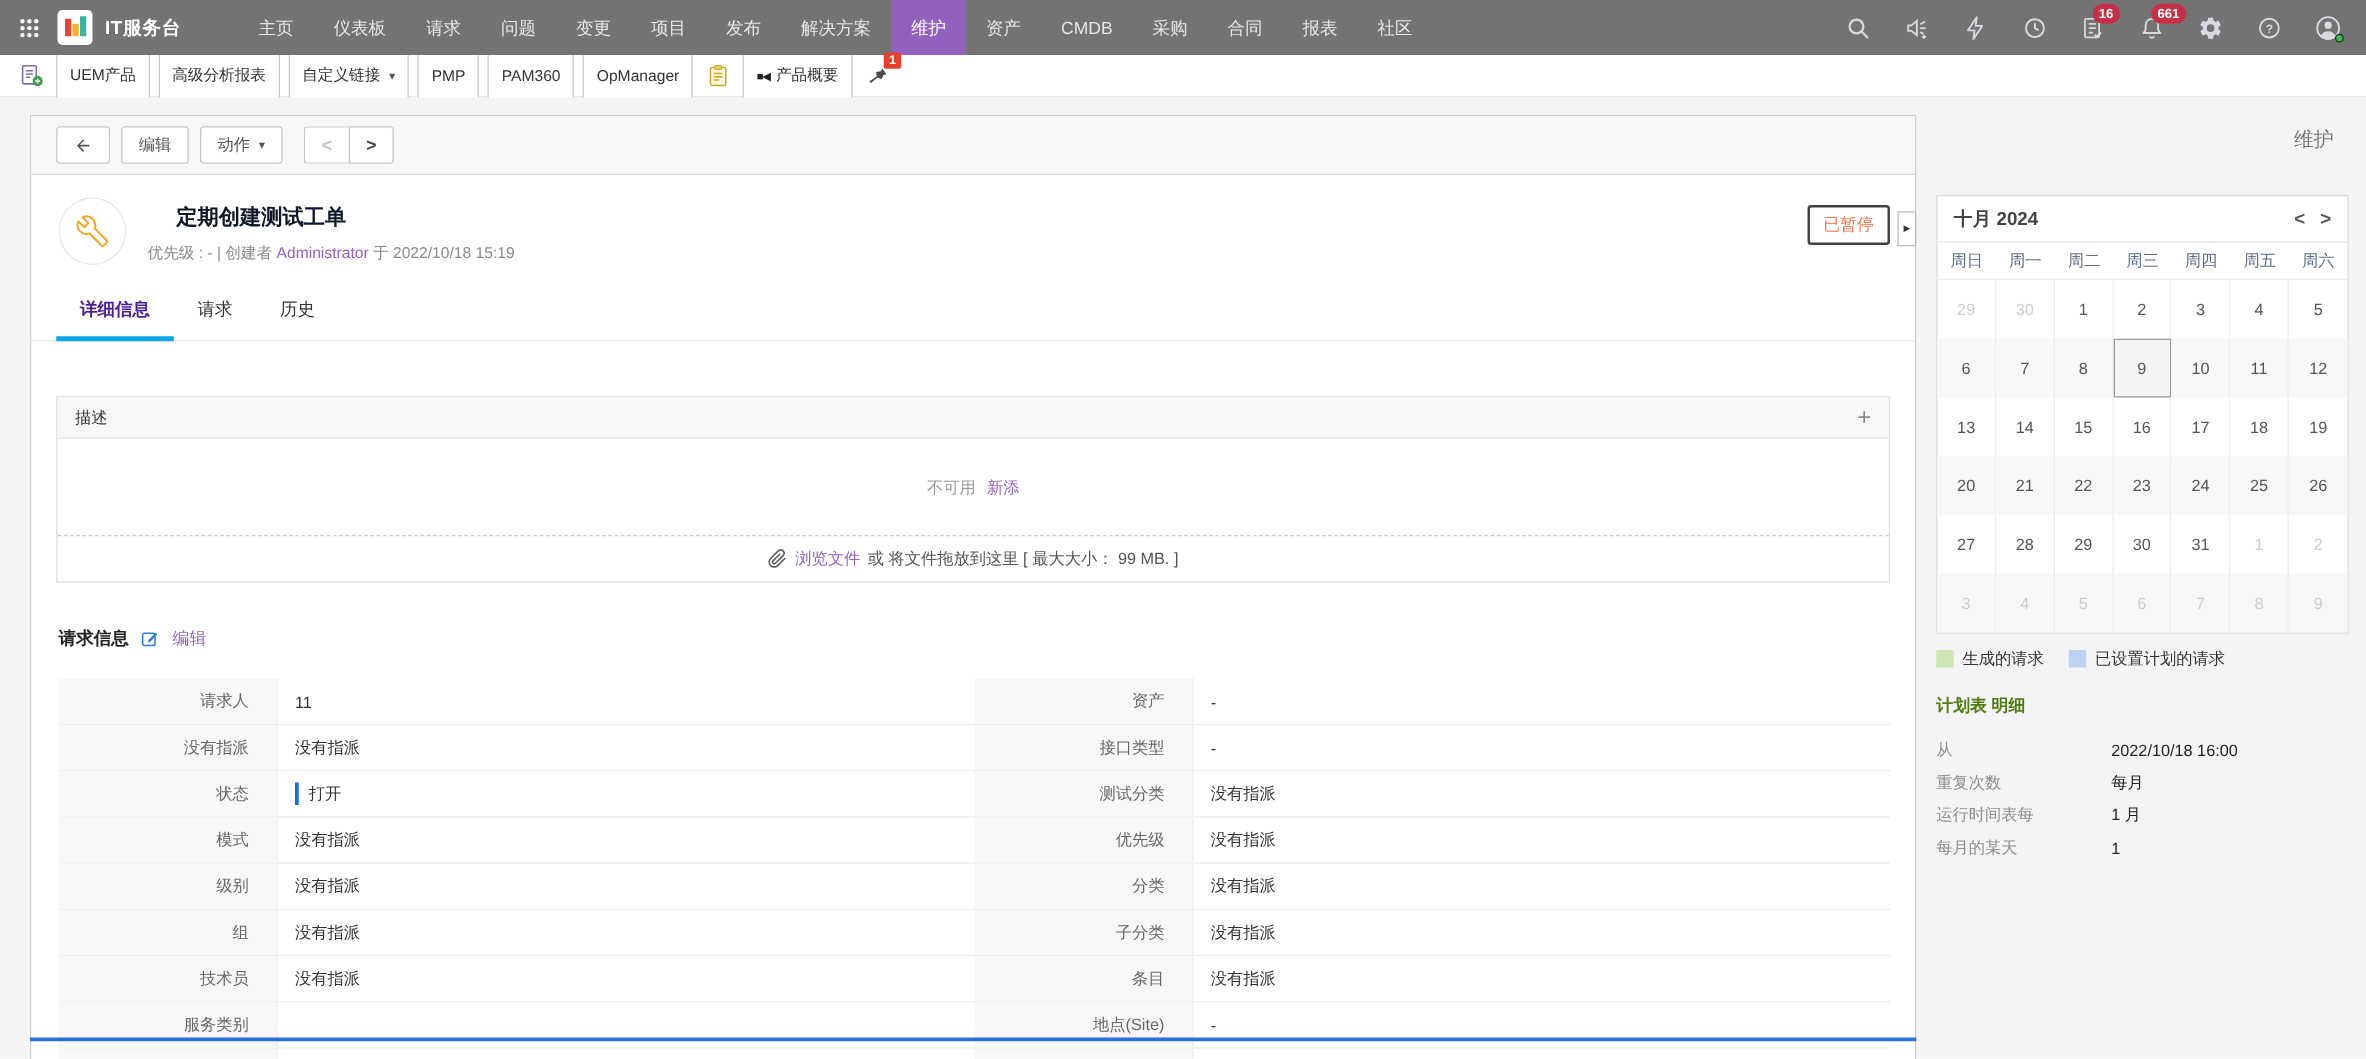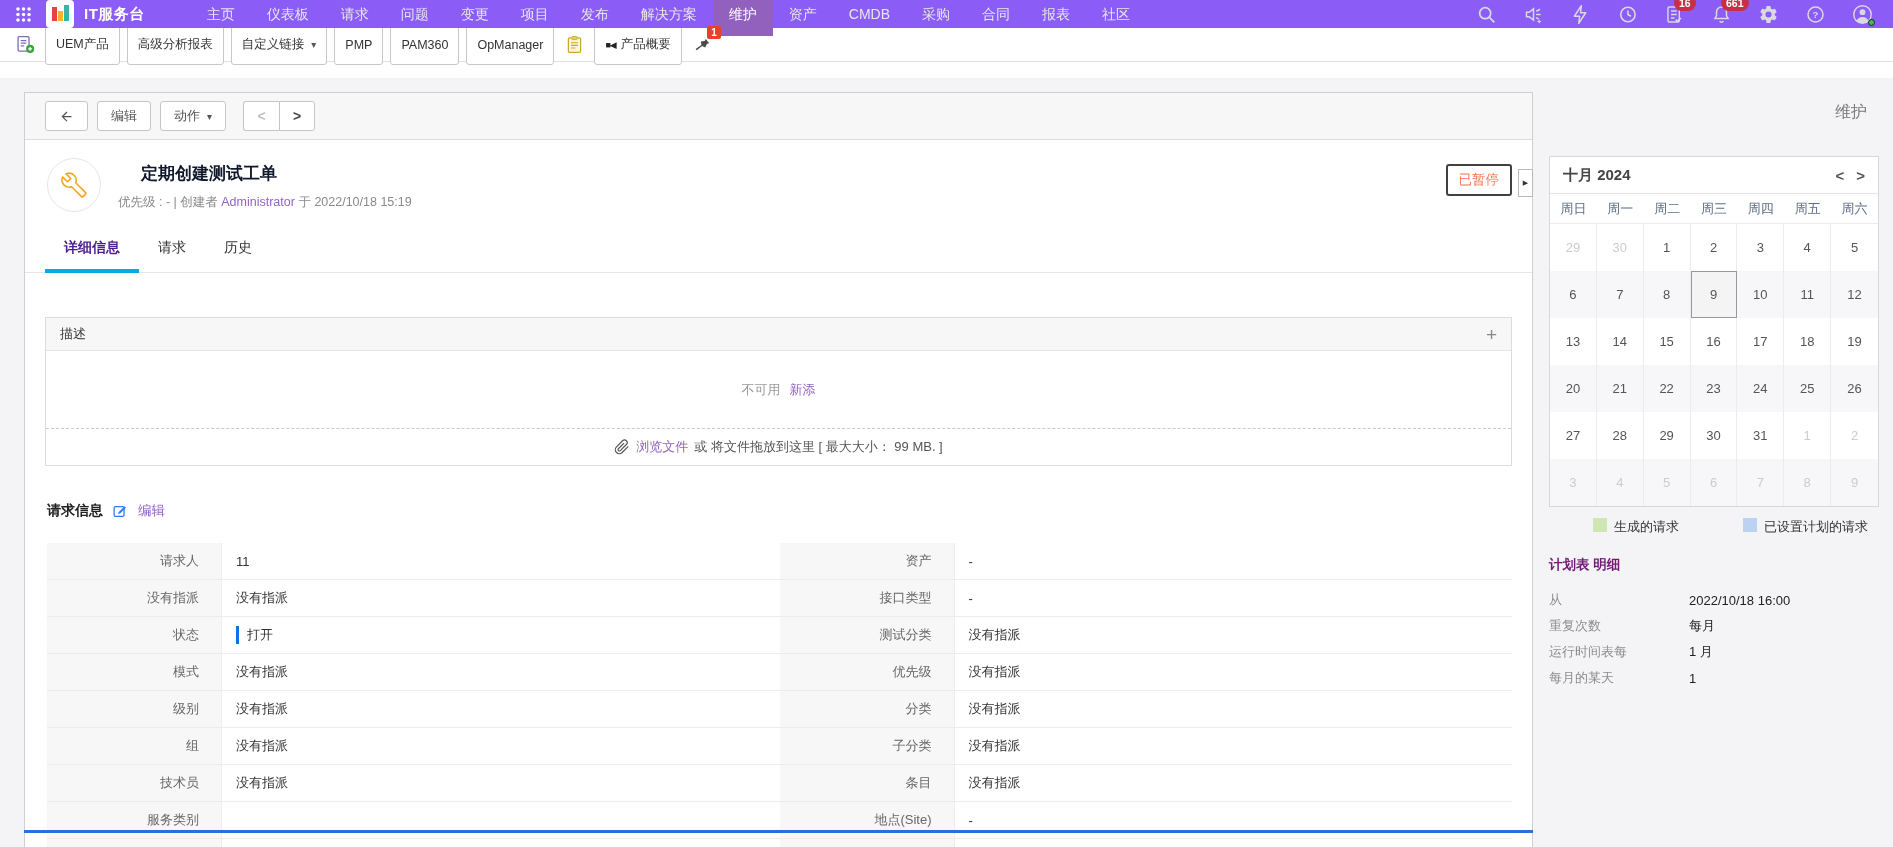--- a/index.html
+++ b/index.html
@@ -1,20 +1,20 @@
 <!DOCTYPE html>
 <html><head>
 <meta charset="utf-8">
 <style>
   * { margin:0; padding:0; box-sizing:border-box; }
   html,body { width:1893px; height:847px; overflow:hidden; background:#fff;
     font-family:"Liberation Sans", sans-serif; }
 
   
-  .topnav { height:28px; background:#8b5cf6; display:flex; align-items:center; position:relative; }
+  .topnav { height:44px; background:#737373; display:flex; align-items:center; position:relative; }
   .apps-btn { width:46px; height:44px; display:flex; align-items:center; justify-content:center; cursor:pointer; }
   .logo { width:28px; height:28px; border-radius:4px; background:#fff; margin-right:10px; display:flex; align-items:center; justify-content:center; overflow:hidden; }
   .app-title { color:#fff; font-size:15px; font-weight:bold; margin-right:46px; letter-spacing:.5px; }
   .nav-menu { display:flex; height:44px; }
   .nav-item { padding:0 16px; line-height:44px; color:#e6e7ea; font-size:14px; cursor:pointer; white-space:nowrap; }
   .nav-item.active { background:#9261bd; color:#fff; }
   .nav-right { margin-left:auto; display:flex; align-items:center; gap:25px; padding-right:20px; }
   .nav-ic { position:relative; width:22px; height:22px; cursor:pointer; display:flex; align-items:center; justify-content:center; }
   .nav-ic svg { width:21px; height:21px; }
   .badge { position:absolute; top:-8px; left:11px; background:#c62f45; color:#fff; font-size:10.5px;
@@ -91,25 +91,25 @@
   .cal-week { display:grid; grid-template-columns:repeat(7,1fr); height:30px; border-bottom:1px solid #ececec; }
   .cal-week div { display:flex; align-items:center; justify-content:center; font-size:13px; color:#5e6c84; }
   .cal-grid { display:grid; grid-template-columns:repeat(7,1fr); grid-auto-rows:47px; }
   .cal-day { display:flex; align-items:center; justify-content:center; font-size:13px; color:#555; border-right:1px solid #ececec; cursor:pointer; }
   .cal-day:nth-child(7n) { border-right:none; }
   .cal-day.alt { background:#f7f7f9; }
   .cal-day.muted { color:#ccc; }
   .cal-day.today { outline:1px solid #999; outline-offset:-1px; background:#f4f4f5; }
 
   .legend { position:absolute; left:15px; top:440px; display:flex; align-items:center; gap:20px; font-size:13px; color:#333; }
-  .legend-item { display:flex; gap:7px;margin-left:44px; }
+  .legend-item { display:flex; align-items:center; gap:7px; }
   .legend-swatch { width:14px; height:14px; display:inline-block; }
 
   .sched { position:absolute; left:15px; top:478px; width:330px; }
-  .sched-title { font-size:13.5px; font-weight:bold; color:#701a75; }
+  .sched-title { font-size:13.5px; font-weight:bold; color:#4d7c0f; }
   .sched-rows { margin-top:13px; }
   .sched-row { display:flex; height:26px; align-items:center; font-size:13px; }
   .sched-label { width:140px; color:#8d8d8d; flex:0 0 auto; }
   .sched-value { color:#222; }
 </style>
 </head>
 <body>
 
 <div class="topnav">
   <div class="apps-btn">

